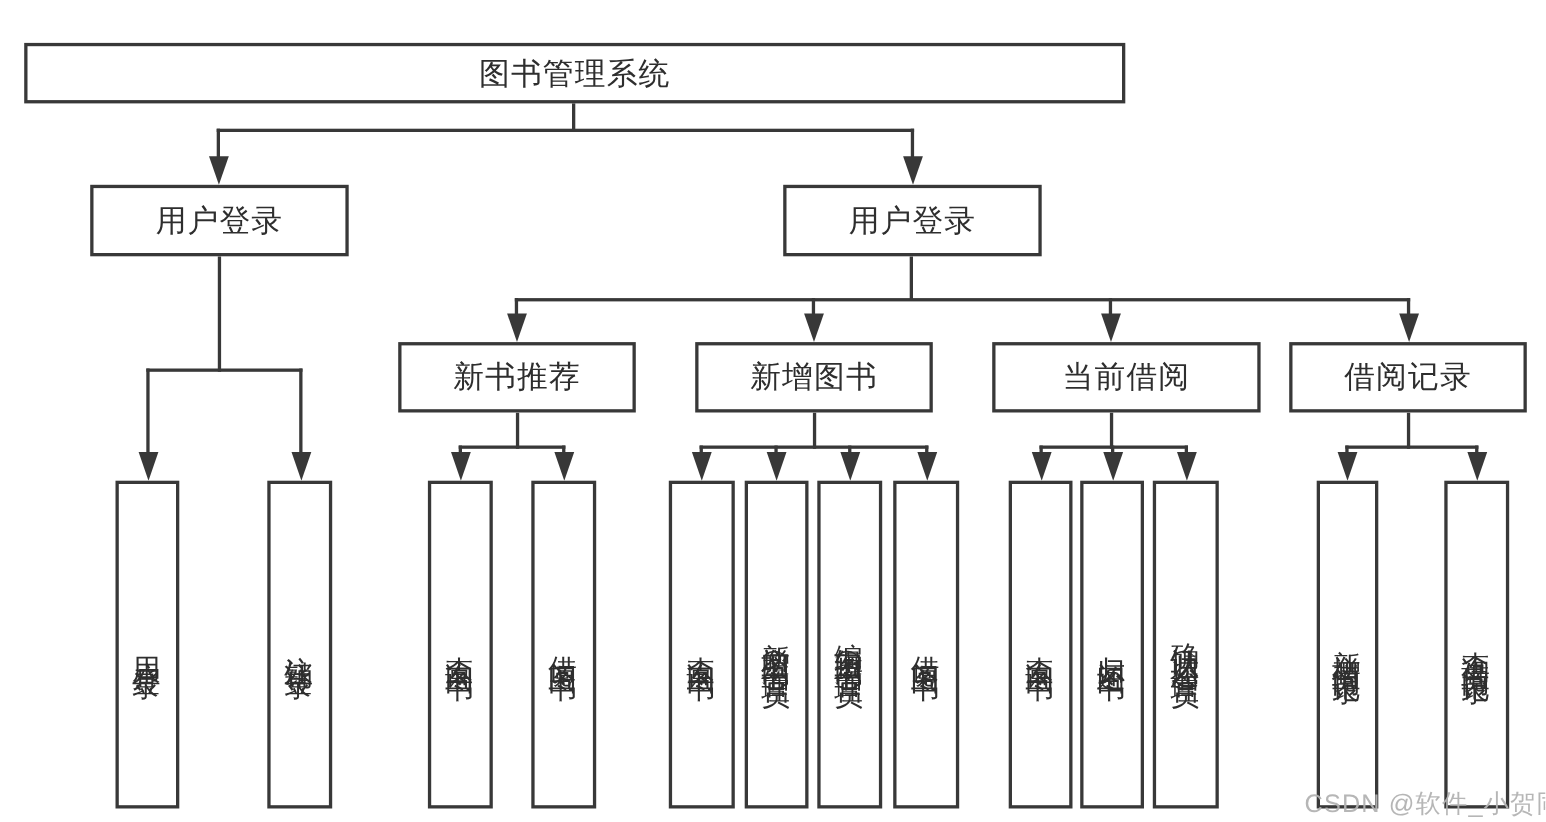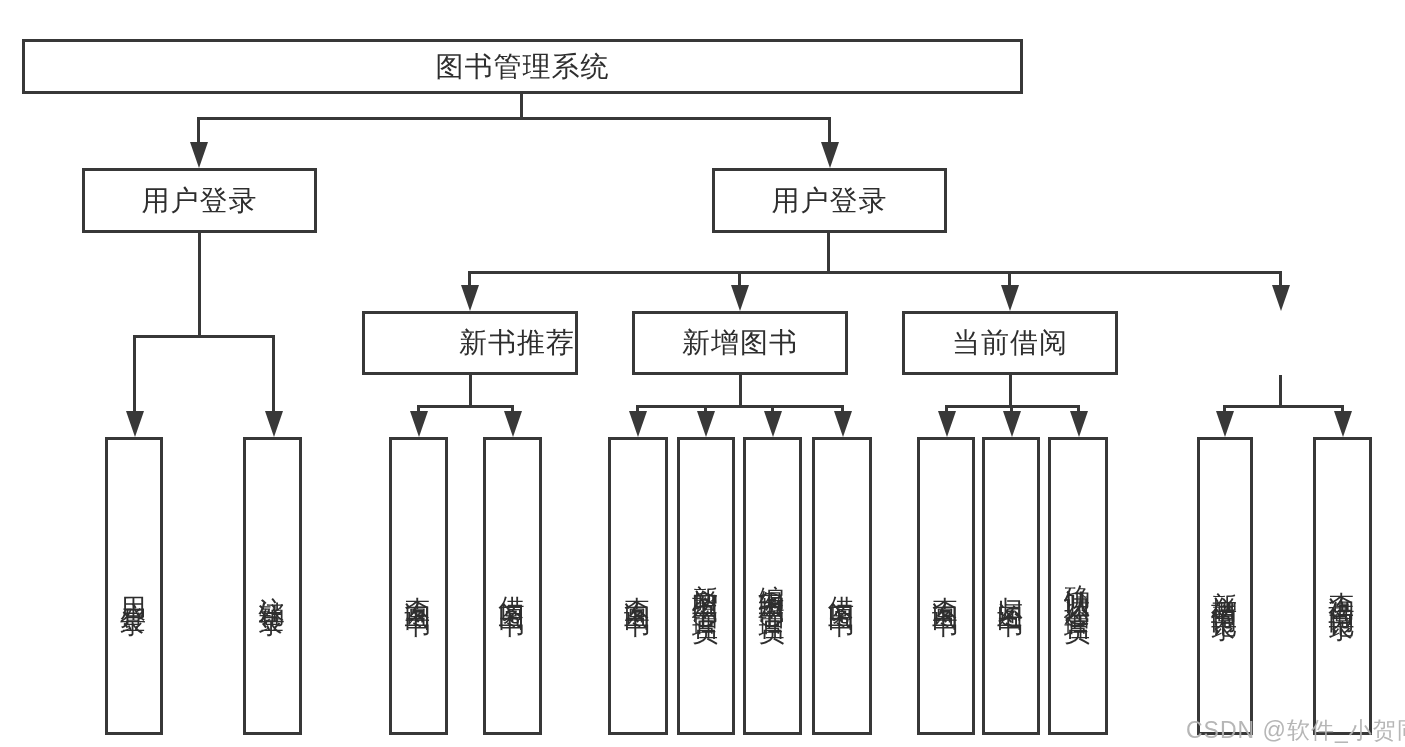--- a/index.html
+++ b/index.html
@@ -84,28 +84,31 @@
   <div class="line" style="left:468px; top:271px; width:814px; height:3px;"></div>
   <div class="line" style="left:468px; top:271px; width:3px; height:18px;"></div>
   <div class="arrowhead" style="left:461px; top:285px;"></div>
   <div class="line" style="left:738px; top:271px; width:3px; height:18px;"></div>
   <div class="arrowhead" style="left:731px; top:285px;"></div>
   <div class="line" style="left:1008px; top:271px; width:3px; height:18px;"></div>
   <div class="arrowhead" style="left:1001px; top:285px;"></div>
   <div class="line" style="left:1279px; top:271px; width:3px; height:18px;"></div>
   <div class="arrowhead" style="left:1272px; top:285px;"></div>
 
-  <div class="box hlabel" style="left:362px; top:311px; width:216px; height:64px;justify-content:flex-end;">
+  <div class="box hlabel" style="left:362px; top:311px; width:216px; height:64px;">
     <span>新书推荐</span>
   </div>
   <div class="box hlabel" style="left:632px; top:311px; width:216px; height:64px;">
     <span>新增图书</span>
   </div>
-  <div class="box hlabel" style="left:902px; top:311px; width:216px; height:64px;">
+  <div class="box hlabel" style="left:902px; top:311px; width:244px; height:64px;">
     <span>当前借阅</span>
+  </div>
+  <div class="box hlabel" style="left:1172px; top:311px; width:216px; height:64px;">
+    <span>借阅记录</span>
   </div>
 
   <div class="line" style="left:469px; top:375px; width:3px; height:33px;"></div>
   <div class="line" style="left:417px; top:405px; width:97px; height:3px;"></div>
   <div class="line" style="left:417px; top:405px; width:3px; height:8px;"></div>
   <div class="arrowhead" style="left:410px; top:411px;"></div>
   <div class="line" style="left:511px; top:405px; width:3px; height:8px;"></div>
   <div class="arrowhead" style="left:504px; top:411px;"></div>
 
   <div class="line" style="left:739px; top:375px; width:3px; height:33px;"></div>

